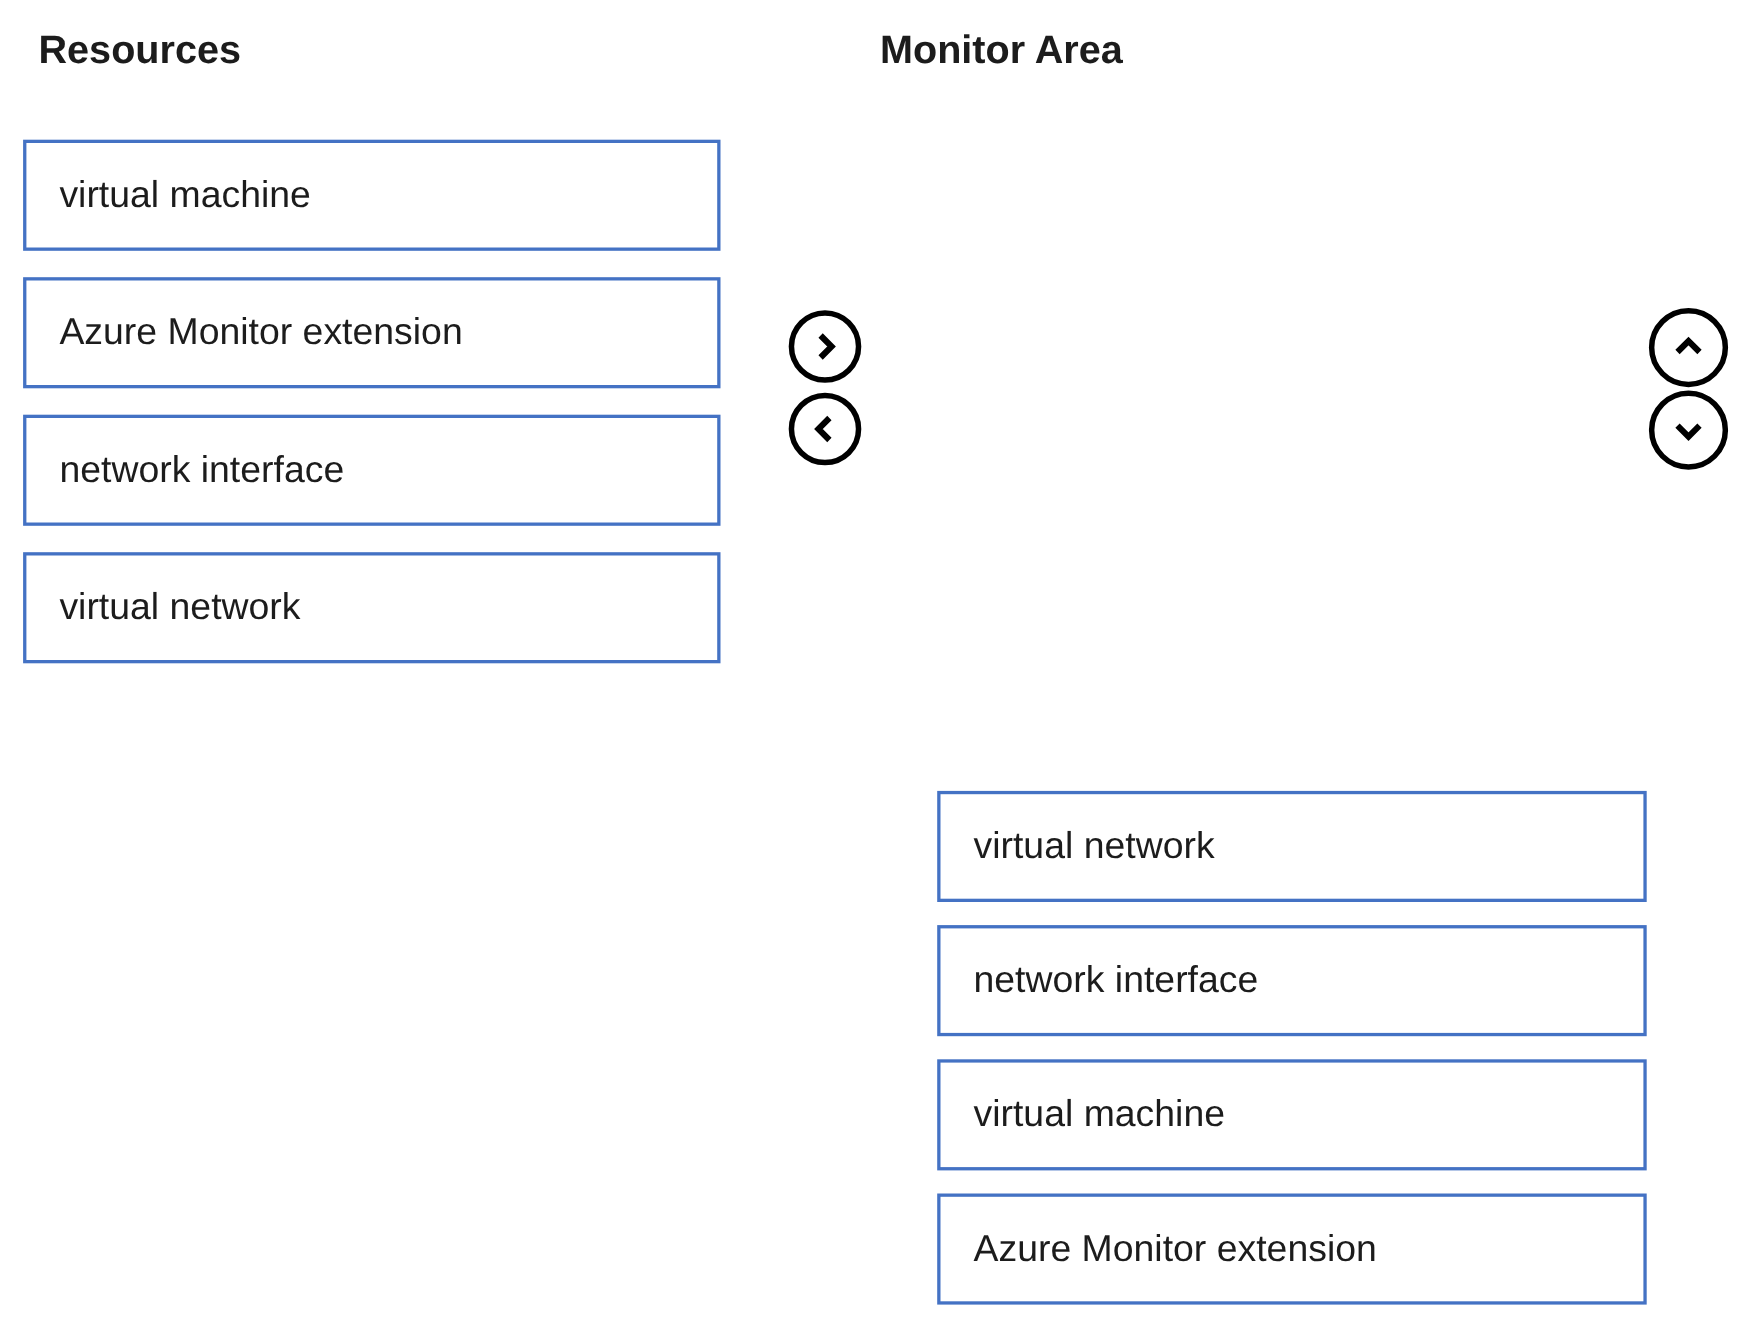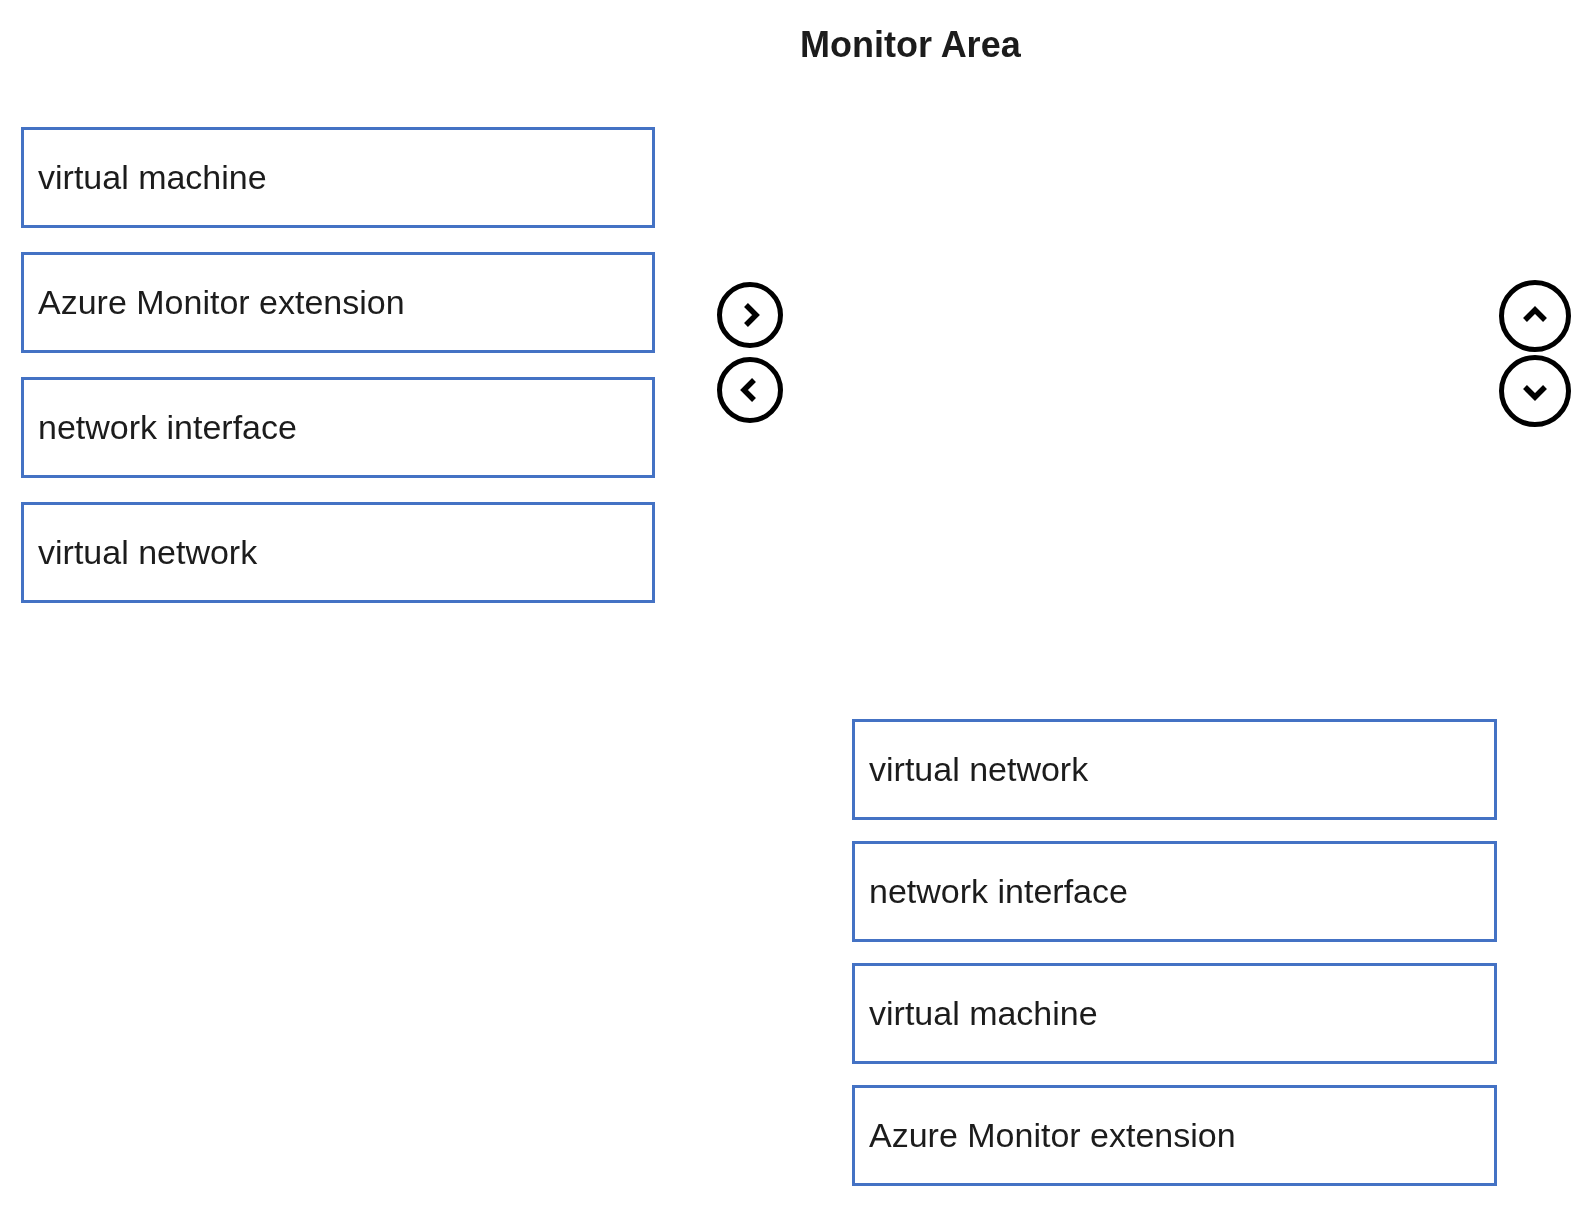--- a/index.html
+++ b/index.html
@@ -23,21 +23,21 @@
   .resources-title { left: 35px; top: 24px; }
   .answer-title    { left: 800px; top: 24px; }
 
   .item-box {
     position: absolute;
     height: 101px;
     background: #ffffff;
     border: 3px solid var(--box-border, #4472c4);
     display: flex;
     align-items: center;
-    padding-left: 14px;
+    padding-left: 30px;
     cursor: pointer;
   }
   .resource-box { left: 21px;  width: 634px; }
   .answer-box   { left: 852px; width: 645px; }
 
   .rbox-0 { top: 127px; }
   .rbox-1 { top: 252px; }
   .rbox-2 { top: 377px; }
   .rbox-3 { top: 502px; }
 
@@ -77,20 +77,21 @@
   .move-right { left: 717px;  top: 282px; }
   .move-left  { left: 717px;  top: 357px; }
   .move-up    { left: 1499px; top: 280px; width: 72px; height: 72px; }
   .move-down  { left: 1499px; top: 355px; width: 72px; height: 72px; }
 </style>
 </head>
 <body>
 
 <div class="canvas">
 
+  <div class="section-title resources-title">Resources</div>
 
   <div class="section-title answer-title">Monitor Area</div>
 
   <div class="item-box resource-box rbox-0">
     <span class="item-label">virtual machine</span>
   </div>
 
   <div class="item-box resource-box rbox-1">
     <span class="item-label">Azure Monitor extension</span>
   </div>

